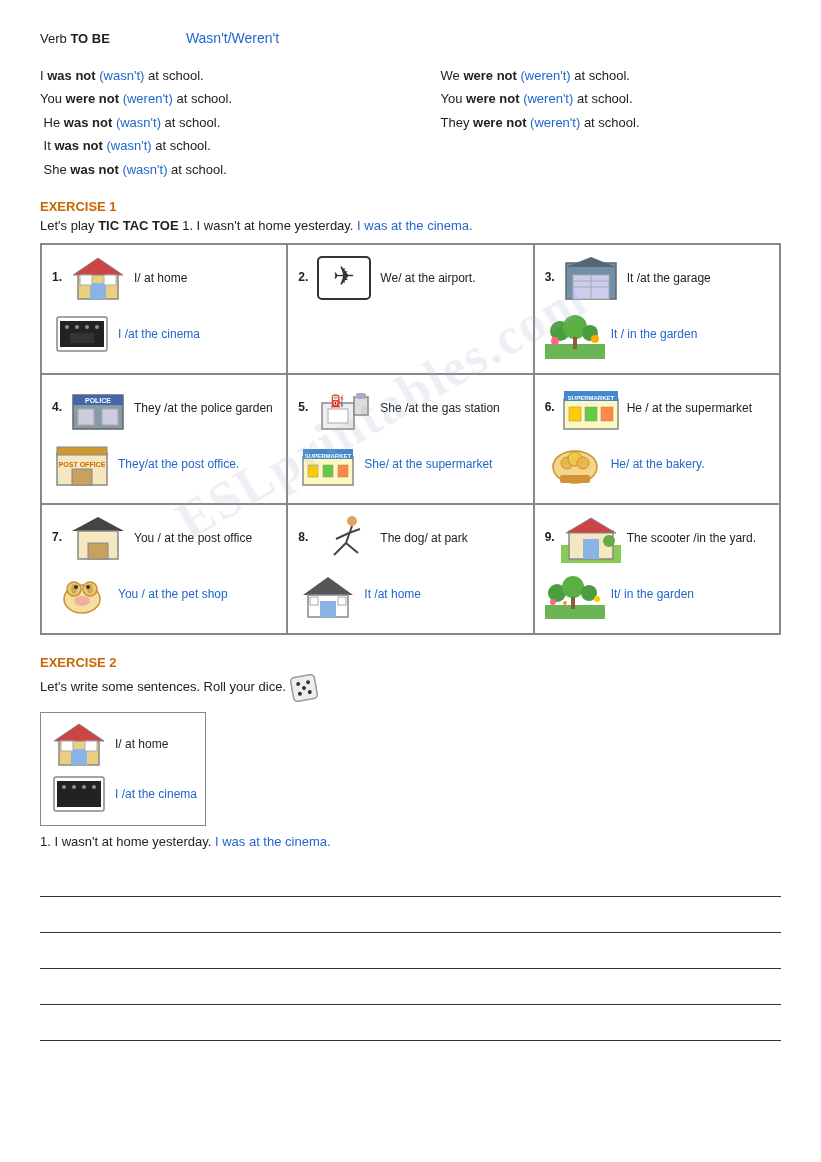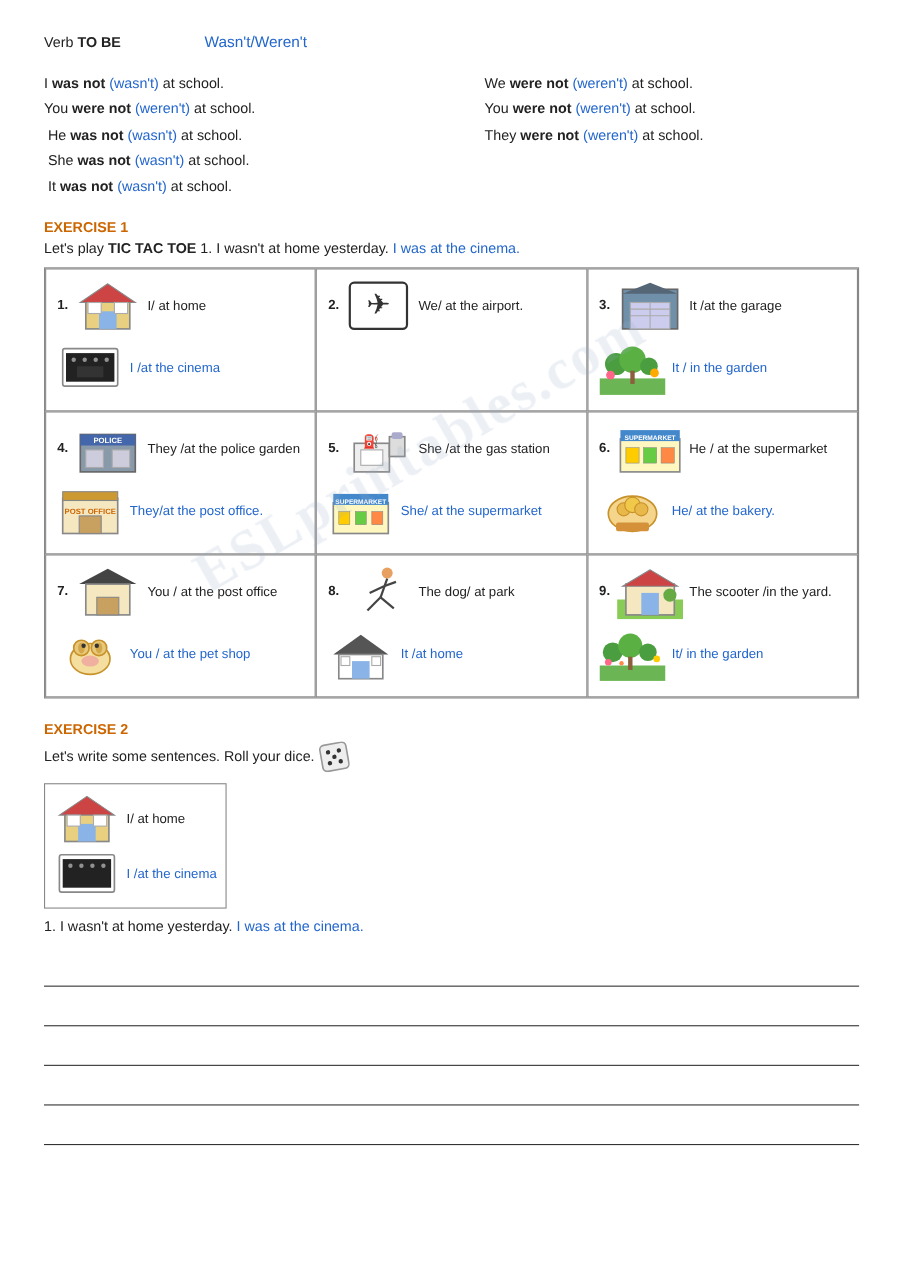--- a/index.html
+++ b/index.html
@@ -153,22 +153,22 @@
     <span>Verb</span>&nbsp;<strong>TO BE</strong>
   </span>
   <span class="wasnt-werent">Wasn't/Weren't</span>
 </div>
 
 <div class="conjugation-section">
   <div class="conj-col">
     <div>I <strong>was not</strong> <span class="blue">(wasn't)</span> at school.</div>
     <div>You <strong>were not</strong> <span class="blue">(weren't)</span> at school.</div>
     <div>&nbsp;He <strong>was not</strong> <span class="blue">(wasn't)</span> at school.</div>
+    <div>&nbsp;It <strong>was not</strong> <span class="blue">(wasn't)</span> at school.</div>
     <div>&nbsp;She <strong>was not</strong> <span class="blue">(wasn't)</span> at school.</div>
-    <div>&nbsp;It <strong>was not</strong> <span class="blue">(wasn't)</span> at school.</div>
   </div>
   <div class="conj-col">
     <div>We <strong>were not</strong> <span class="blue">(weren't)</span> at school.</div>
     <div>You <strong>were not</strong> <span class="blue">(weren't)</span> at school.</div>
     <div>They <strong>were not</strong> <span class="blue">(weren't)</span> at school.</div>
   </div>
 </div>
 
 <div>
   <div class="exercise-title">EXERCISE 1</div>

